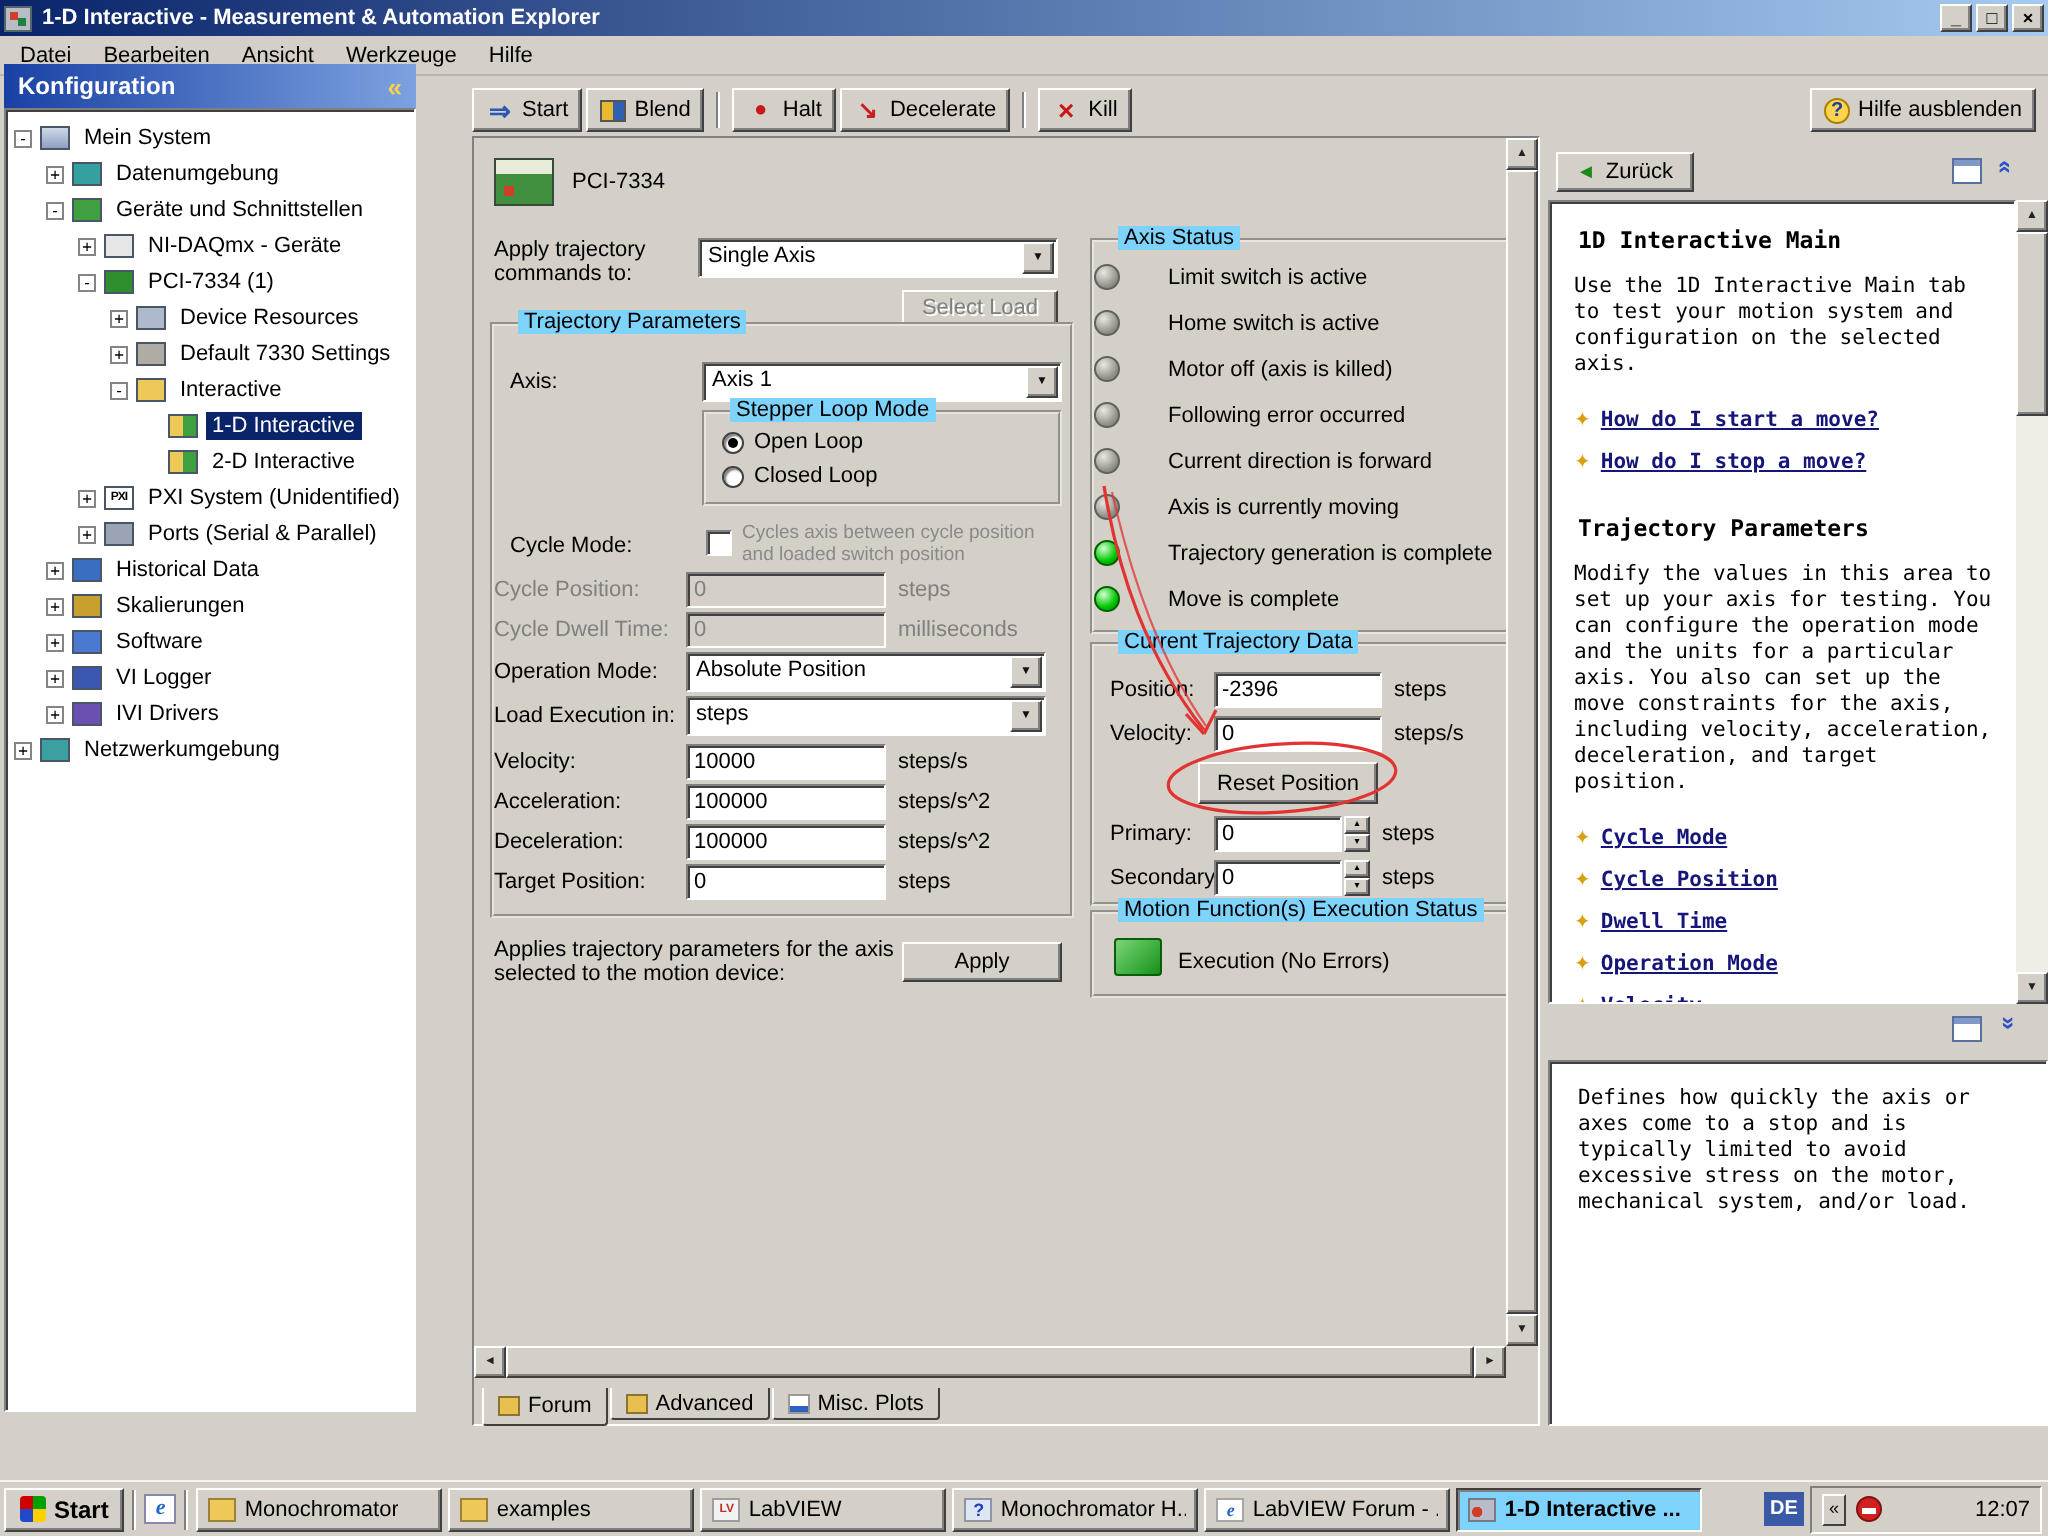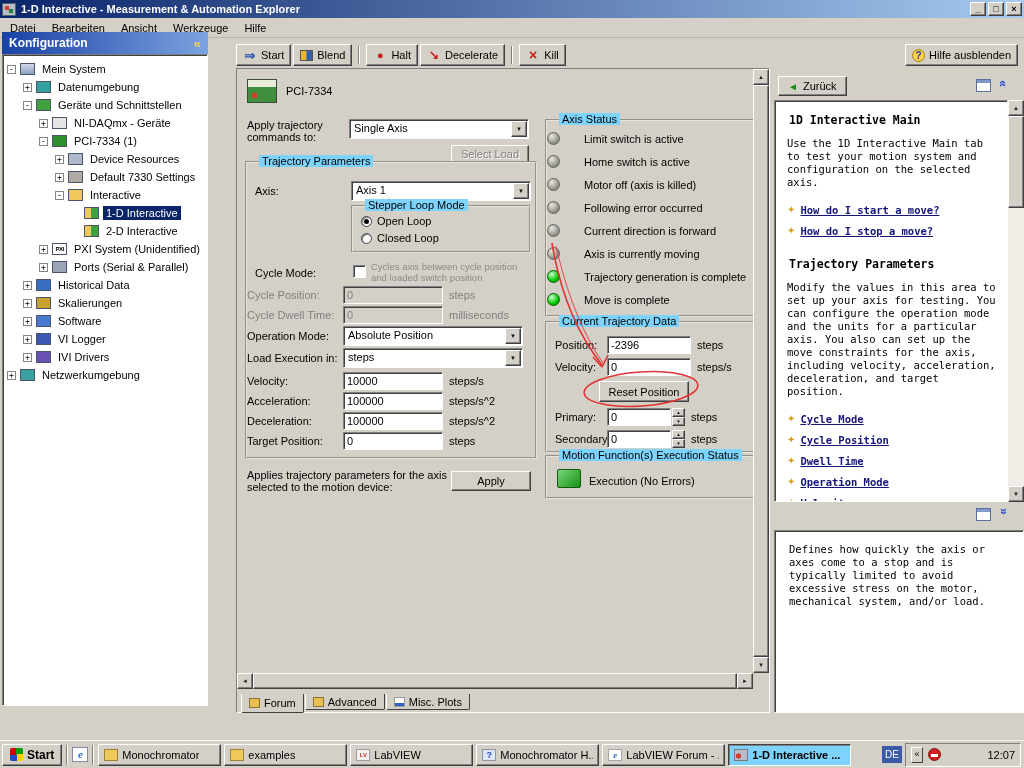--- a/index.html
+++ b/index.html
@@ -128,21 +128,21 @@
 .tblbl{white-space:nowrap;overflow:hidden}
 .wicon{width:14px;height:12px;flex:none;border:1px solid rgba(0,0,0,.35);text-align:center}
 .w-folder{background:#efc85a}
 .w-labview{background:#f2f2f2}
 .w-labview::after{content:"LV";display:block;font-size:6px;font-weight:bold;line-height:10px;color:#c03020}
 .w-help{background:#dce6f5}
 .w-help::after{content:"?";display:block;font-size:9px;font-weight:bold;line-height:10px;color:#2040c0}
 .w-ie{background:#fff}
 .w-ie::after{content:"e";display:block;font:italic bold 9px "Liberation Serif",serif;color:#2868c8;line-height:10px}
 .w-max{background:radial-gradient(circle at 30% 60%,#d04028 25%,#b8bcc8 26%)}
-.debadge{margin-left:auto;width:20px;height:17px;background:#3a5aa8;color:#fff;font-weight:normal;font-size:10px;display:flex;align-items:center;justify-content:center}
+.debadge{margin-left:auto;width:20px;height:17px;background:#3a5aa8;color:#fff;font-weight:bold;font-size:10px;display:flex;align-items:center;justify-content:center}
 .tray{width:116px;height:24px;border:1px solid;border-color:#808080 #fff #fff #808080;display:flex;align-items:center;gap:5px;padding:0 5px;margin-right:1px}
 .traychev{width:12px;height:16px;background:#d4d0c8;border:1px solid;border-color:#fff #404040 #404040 #fff;font-size:9px;line-height:13px;text-align:center}
 .redicon{width:13px;height:13px;border-radius:50%;background:#d02020;border:1px solid #801010;position:relative}
 .redicon::after{content:"";position:absolute;left:2px;right:2px;top:5px;height:3px;background:#fff}
 .clock{margin-left:auto}
 .annotation{position:absolute;left:0;top:0;z-index:60;pointer-events:none}
 </style>
 </head>
 <body>
 

